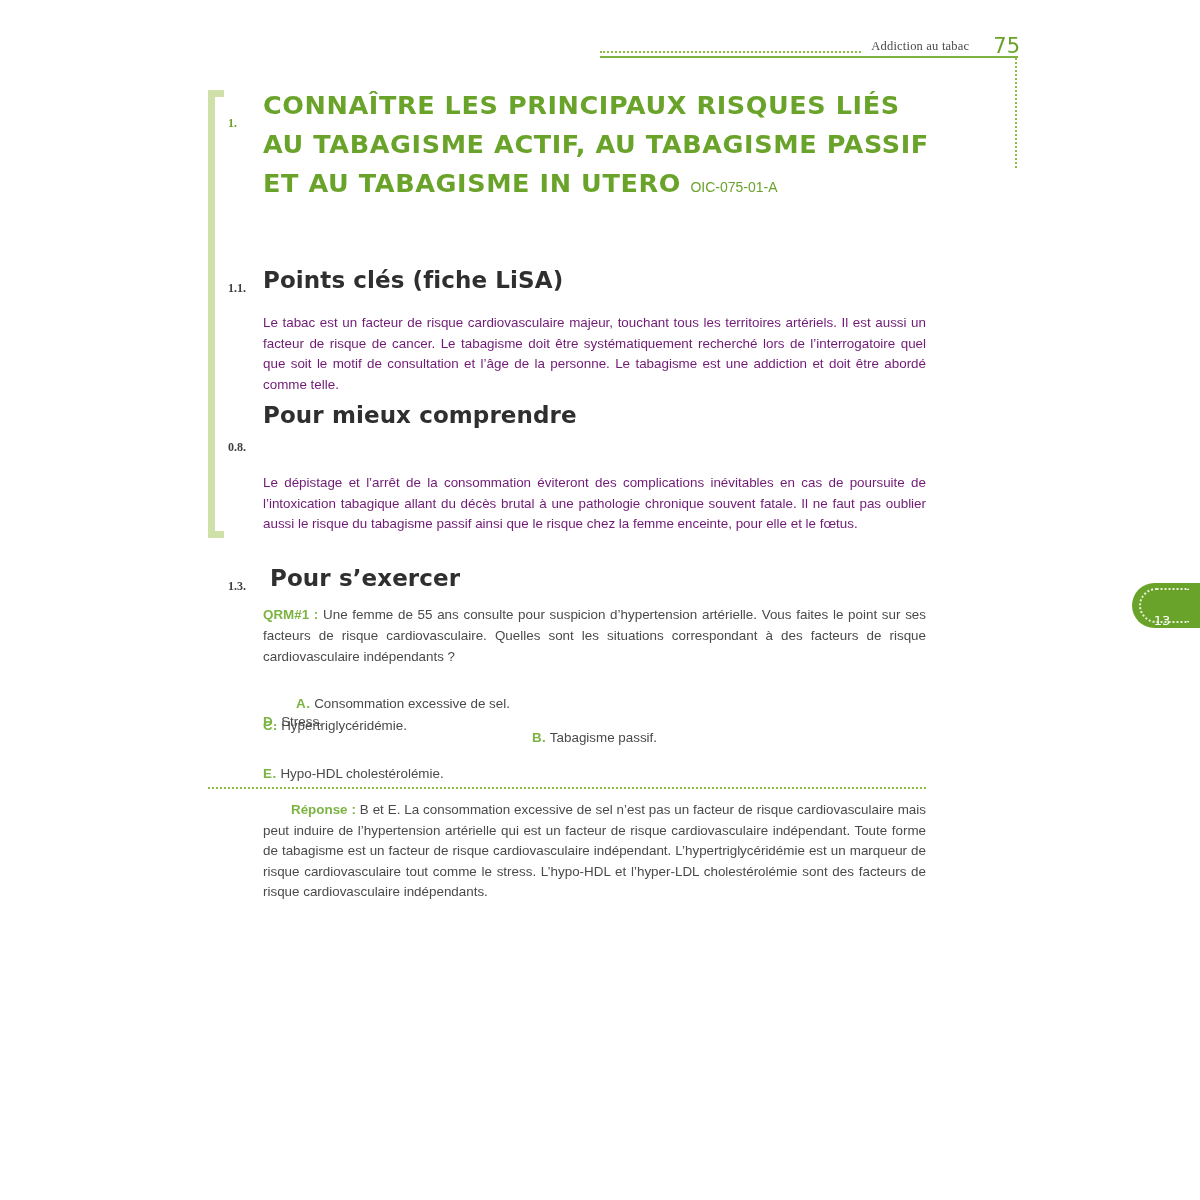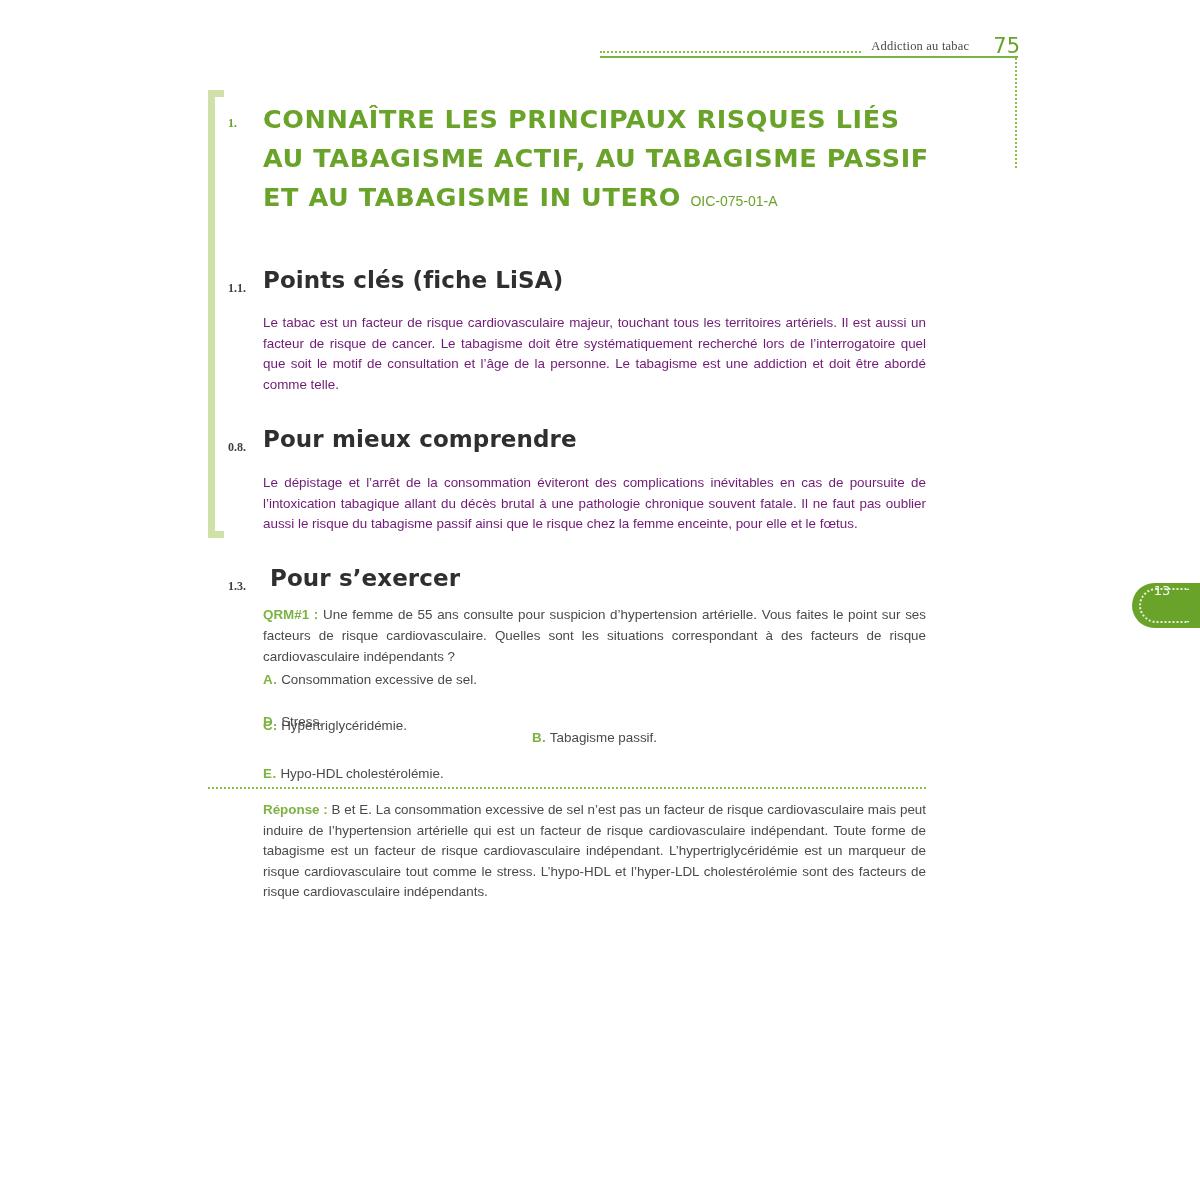--- a/index.html
+++ b/index.html
@@ -88,21 +88,21 @@
     left: 228px;
     top: 116px;
     font-family: "Liberation Serif", serif;
     font-size: 12px;
     color: #6aa32a;
     font-weight: bold;
   }
   .h1 {
     position: absolute;
     left: 263px;
-    top: 100px;
+    top: 86px;
     width: 700px;
     font-family: "DejaVu Sans", sans-serif;
     font-weight: bold;
     font-size: 25.5px;
     line-height: 39px;
     color: #6aa32a;
     letter-spacing: .6px;
     text-transform: uppercase;
   }
   .h1 .code {
@@ -189,33 +189,34 @@
     width: 663px;
     font-family: "Liberation Sans", sans-serif;
     font-size: 13.4px;
     line-height: 20.5px;
     color: #4a4a4a;
     text-align: justify;
   }
   .answer .tag {
     color: #7cb342;
     font-weight: bold;
+    margin-left: 28px;
   }
 
   
   .side-tab {
     position: absolute;
     right: 0;
     top: 583px;
     width: 68px;
     height: 45px;
     background: #6aa32a;
     border-radius: 34px 0 0 34px;
     display: flex;
-    align-items: flex-start;
+    align-items: flex-end;
     justify-content: center;
   }
   .side-tab .ring {
     position: absolute;
     left: 7px;
     top: 5px;
     width: 50px;
     height: 35px;
     border-radius: 26px 0 0 26px;
     border: 2px dotted #e8f1dc;
@@ -251,31 +252,31 @@
     <span>au tabagisme actif, au tabagisme passif</span><br>
     <span>et au tabagisme in utero</span>
     <span class="code">OIC-075-01-A</span>
   </div>
 
   <div class="h2-num" style="left:228px; top:281px;">1.1.</div>
   <div class="h2" style="left:263px; top:267px;">Points clés (fiche LiSA)</div>
   <div class="para" style="left:263px; top:313px;">Le tabac est un facteur de risque cardiovasculaire majeur, touchant tous les territoires artériels. Il est aussi un facteur de risque de cancer. Le tabagisme doit être systématiquement recherché lors de l’interrogatoire quel que soit le motif de consultation et l’âge de la personne. Le tabagisme est une addiction et doit être abordé comme telle.</div>
 
   <div class="h2-num" style="left:228px; top:440px;">0.8.</div>
-  <div class="h2" style="left:263px; top:426px;">Pour mieux comprendre</div>
+  <div class="h2" style="left:263px; top:402px;">Pour mieux comprendre</div>
   <div class="para" style="left:263px; top:473px;">Le dépistage et l’arrêt de la consommation éviteront des complications inévitables en cas de poursuite de l’intoxication tabagique allant du décès brutal à une pathologie chronique souvent fatale. Il ne faut pas oublier aussi le risque du tabagisme passif ainsi que le risque chez la femme enceinte, pour elle et le fœtus.</div>
 
   <div class="h2-num" style="left:228px; top:579px;">1.3.</div>
   <div class="h2" style="left:270px; top:565px;">Pour s’exercer</div>
 
   <div class="qrm">
     <span class="tag">QRM#1 :</span><span> </span><span>Une femme de 55 ans consulte pour suspicion d’hypertension artérielle. Vous faites le point sur ses facteurs de risque cardiovasculaire. Quelles sont les situations correspondant à des facteurs de risque cardiovasculaire indépendants ?</span>
   </div>
 
-  <div class="choice" style="top:670px;">
+  <div class="choice" style="top:694px;margin-left:33px;">
     <span class="letter">A.</span>
     <span>Consommation excessive de sel.</span>
   </div>
   <div class="choice" style="top:728px;text-align:center;">
     <span class="letter">B.</span>
     <span>Tabagisme passif.</span>
   </div>
   <div class="choice" style="top:716px;">
     <span class="letter">C.</span>
     <span>Hypertriglycéridémie.</span>

